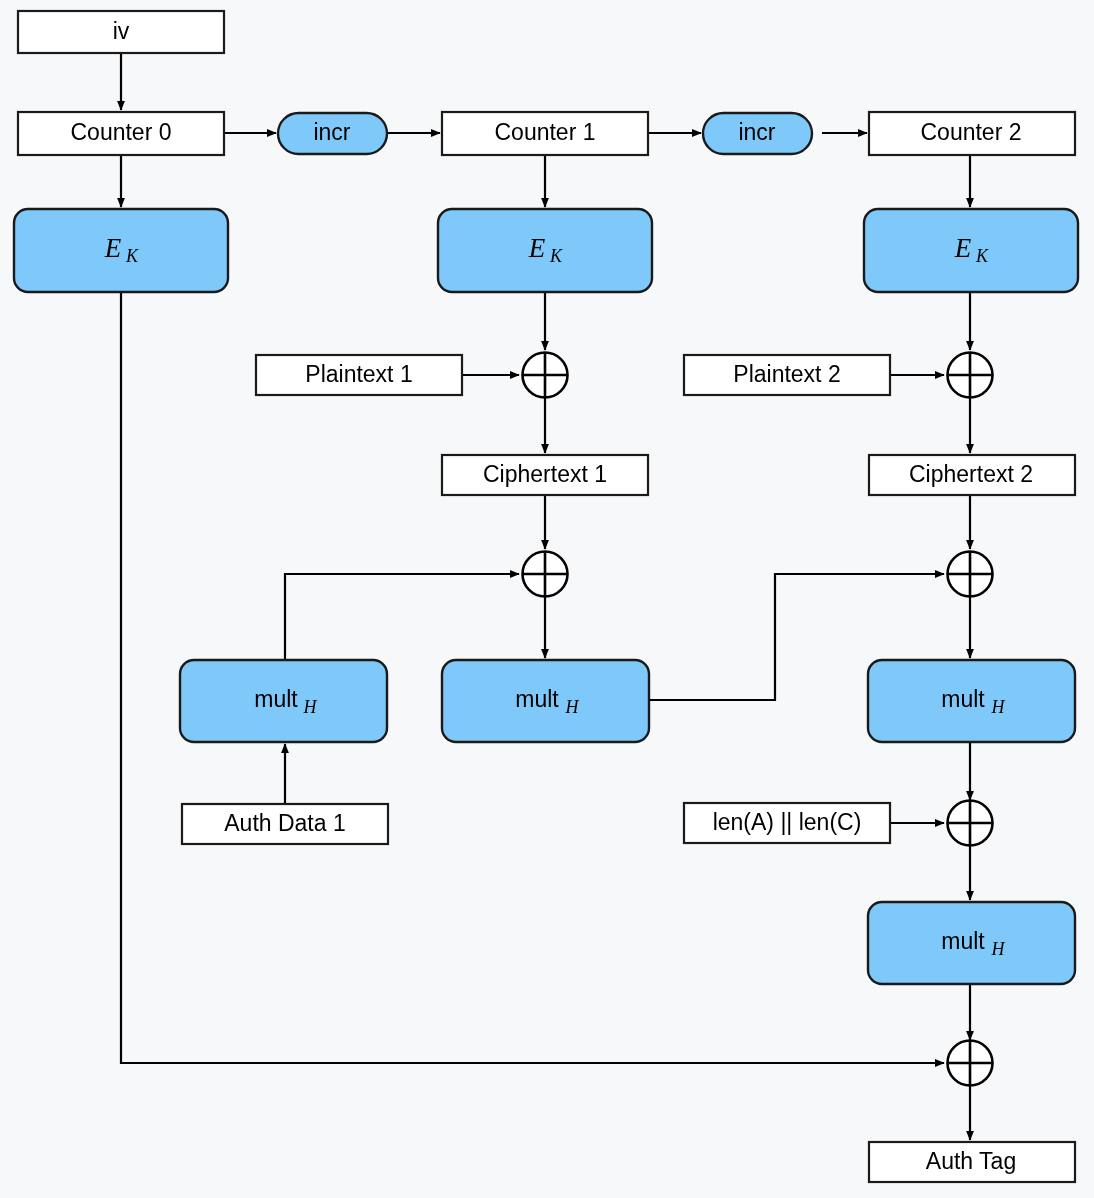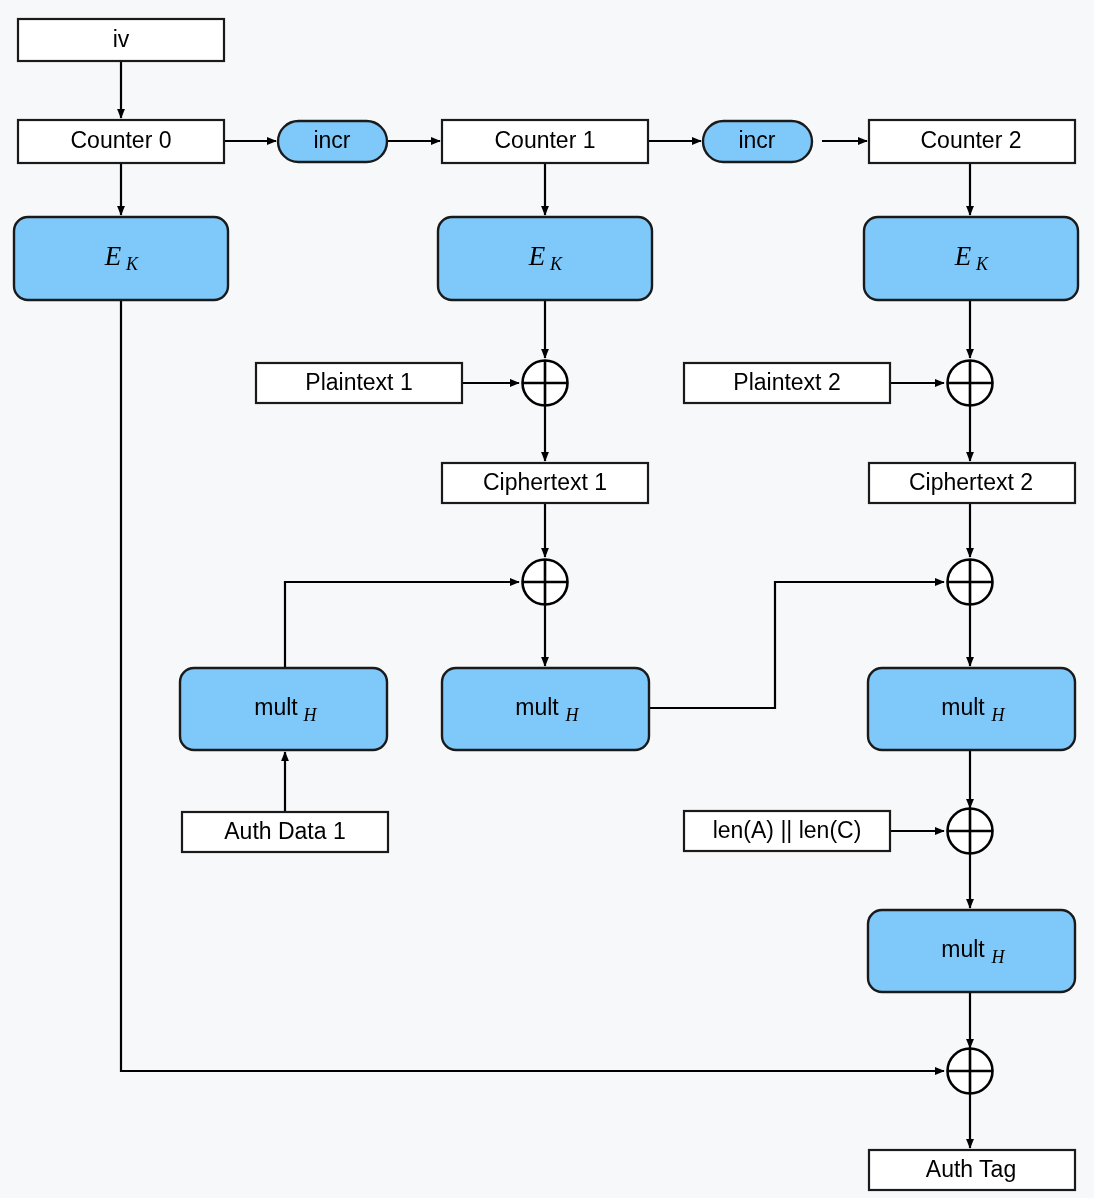--- a/index.html
+++ b/index.html
@@ -10,21 +10,21 @@
   }
   body {
     width: 1094px;
     height: 1198px;
     font-family: "Liberation Sans", sans-serif;
     position: relative;
     overflow: hidden;
   }
   #canvas {
     position: absolute;
-    left: 0; top: 8px;
+    left: 0; top: 0;
     width: 1094px;
     height: 944px;
   }
   svg.diagram {
     position: absolute;
     left: 0; top: 0;
     width: 1094px;
     height: 1198px;
   }
   .node-rect {

